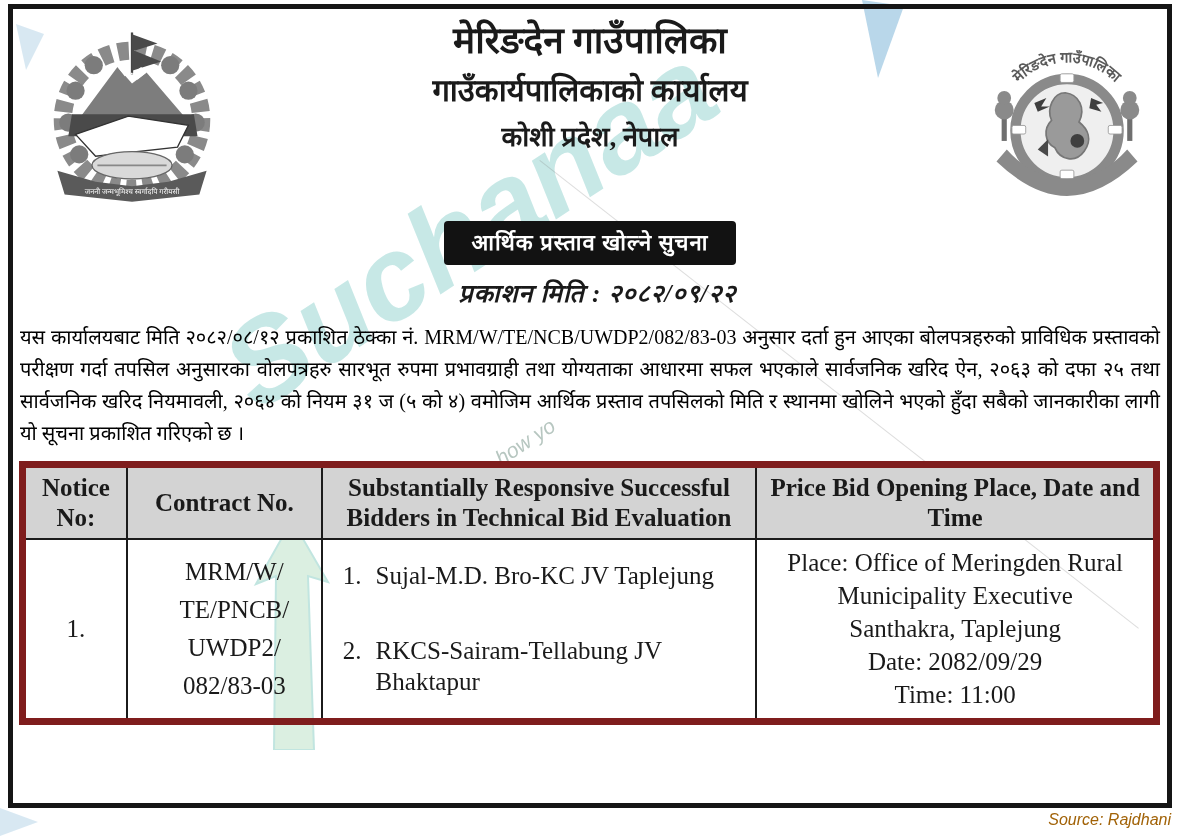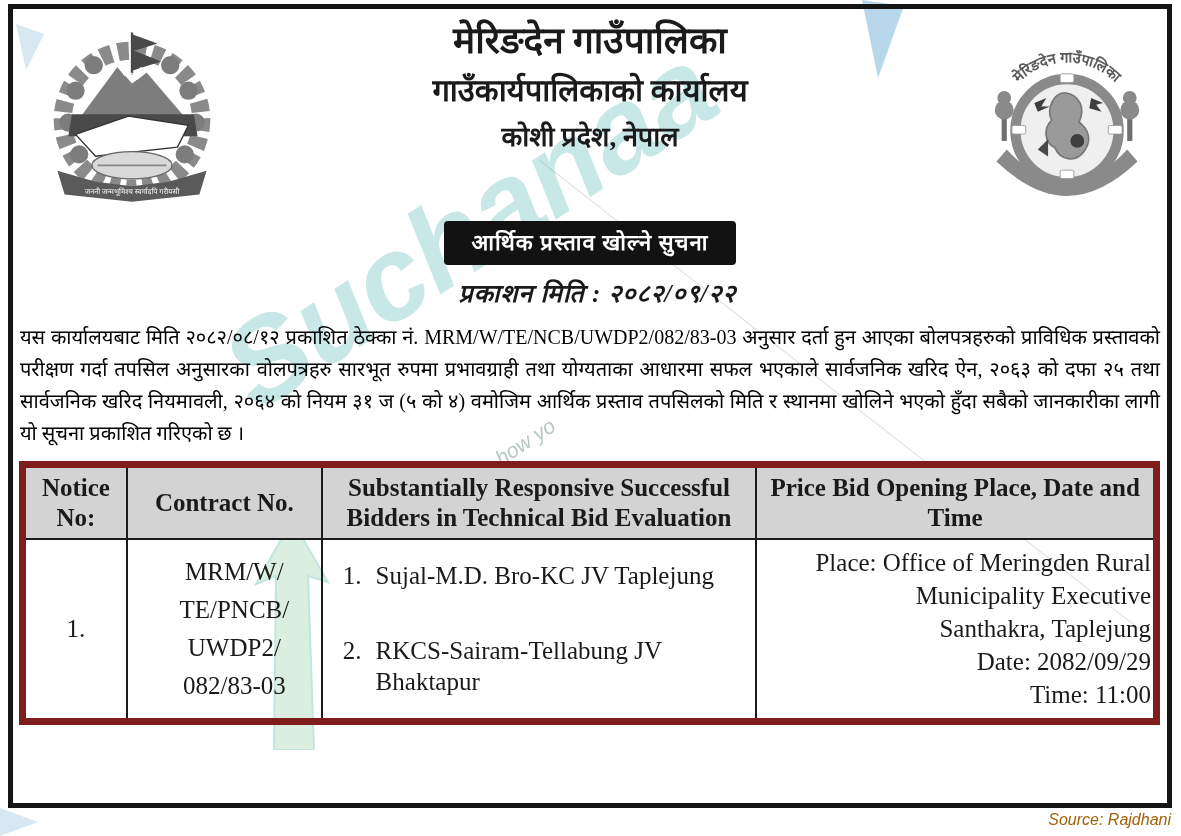--- a/index.html
+++ b/index.html
@@ -75,21 +75,21 @@
   .notice-table th {
     background:#d3d3d3; font-size:25px; font-weight:bold; line-height:30px;
     padding:5px 6px; height:62px; text-align:center;
   }
   .notice-table td { vertical-align:middle; font-size:25px; }
   td.c-notice { text-align:center; height:182px; }
   td.c-contract { text-align:center; line-height:38px;padding-left:20px; }
   td.c-bidders { padding:14px 6px 14px 20px; }
   .bidder-item { display:flex; gap:14px; line-height:31px; }
   .bidder-item + .bidder-item { margin-top:44px; }
-  td.c-opening { text-align:right; line-height:33px; padding:4px 2px; }
+  td.c-opening { text-align:center; line-height:33px; padding:4px 12px; }
 
   .signature-row {
     text-align:right; font-size:28px; font-weight:bold;
     padding:8px 12px 0; letter-spacing:0.5px;
   }
 
   .source-line {
     position:absolute; right:10px; top:811px; z-index:1;
     font-family:"Liberation Sans",sans-serif; font-style:italic; font-size:16px; color:#a16207;
   }

